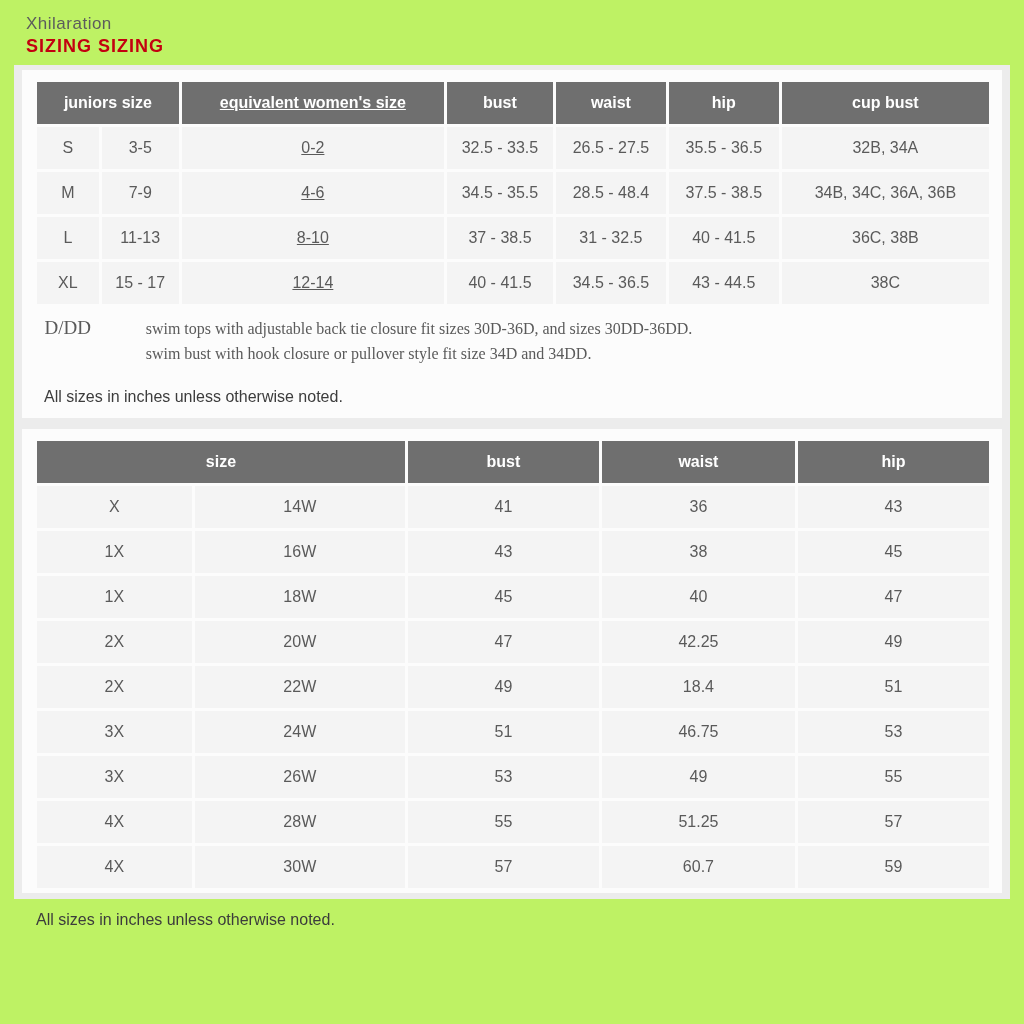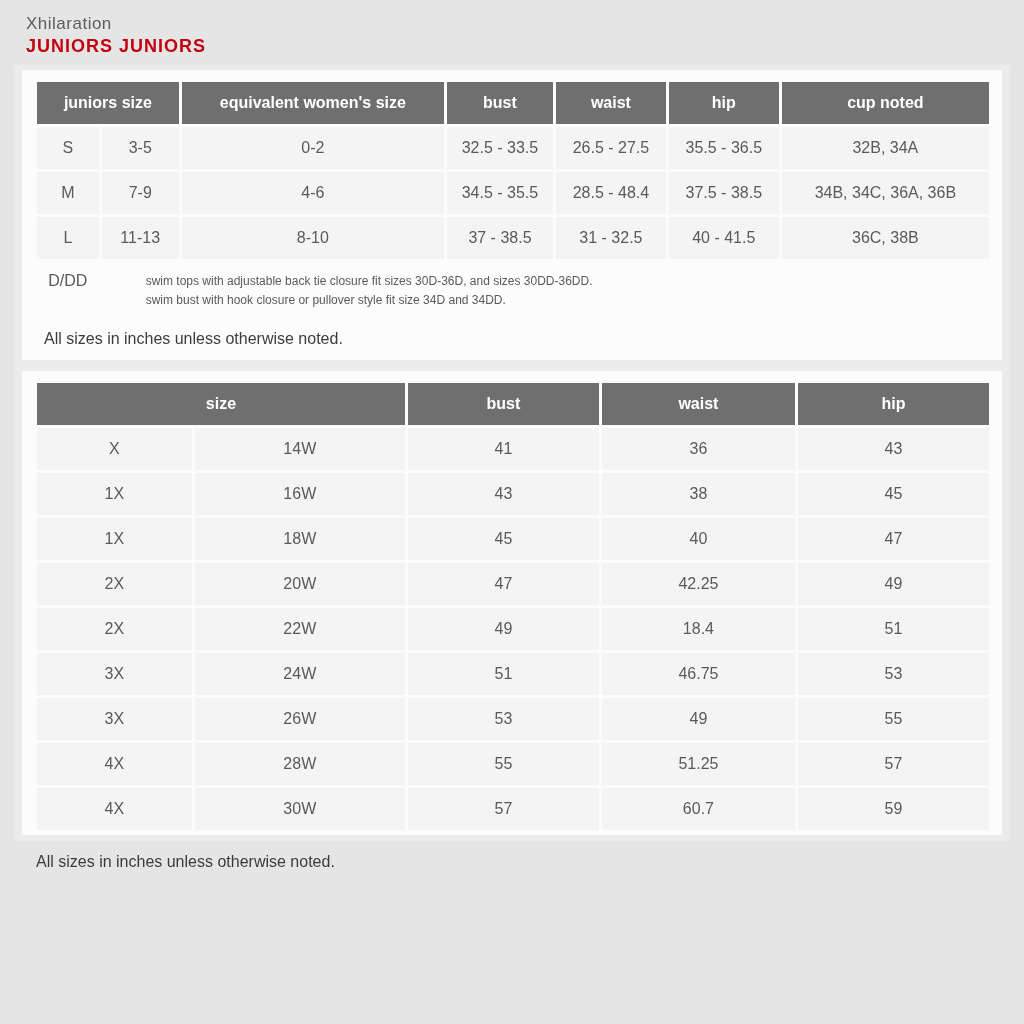--- a/index.html
+++ b/index.html
@@ -2,21 +2,21 @@
 <html><head>
 <meta charset="utf-8">
 <style>
   * { box-sizing: border-box; margin: 0; padding: 0; }
   html, body {
     width: 1024px;
     background: #ffffff;
     font-family: "Liberation Sans", sans-serif;
     color: #575757;
   }
-  .page { width: 1024px; min-height: 1024px; background: #e5e5e5; padding-top: 12px; }
+  .page { width: 1024px; min-height: 1024px; background: #bef264; padding-top: 12px; }
 
   
   .head-block { padding: 2px 0 8px 26px; }
   .brand { font-size: 17px; color: #5c5c5c; letter-spacing: 0.5px; }
   .section-title {
     font-size: 18px; font-weight: bold; color: #c30010;
     letter-spacing: 1px; margin-top: 2px;
   }
   .plus-head { padding: 10px 0 6px 26px; }
 
@@ -30,71 +30,71 @@
     font-size: 16px; text-align: center; padding: 12px 20px;
   }
   td {
     background: #f4f4f4; color: #5a5a5a; font-size: 16px;
     text-align: center; padding: 12px 4px;
   }
 
   
   .t-juniors .c-letter { width: 6.4%; }
   .t-juniors .c-num    { width: 8%; }
-  .t-juniors .c-equiv  { width: 27.2%; }
+  .t-juniors .c-equiv  { width: 27.2%; text-decoration: underline; }
   .t-juniors .c-bust   { width: 11%; }
   .t-juniors .c-waist  { width: 11.4%; }
   .t-juniors .c-hip    { width: 11.4%; }
   .t-juniors .c-cup    { width: 21.5%; }
 
   
   .t-plus .c-letter { width: 16.2%; }
   .t-plus .c-num    { width: 22%; }
   .t-plus .c-bust   { width: 20%; }
   .t-plus .c-waist  { width: 20.2%; }
   .t-plus .c-hip    { width: 20%; }
 
   
   .note-row td { background: #fcfcfc; padding-top: 10px; padding-bottom: 10px; }
-  .note-label { vertical-align: top; font-size: 16px; }
+  .note-label { vertical-align: top; font-size: 19px; font-family: Liberation Serif, serif; }
   .note-text {
-    text-align: left; padding-left: 44px; font-size: 12px;
-    line-height: 1.55; color: #5a5a5a;
+    text-align: left; padding-left: 44px; font-size: 16px;
+    line-height: 1.55; color: #5a5a5a; font-family: Liberation Serif, serif;
   }
 
   .footnote {
     background: #fcfcfc; font-size: 16px; color: #3c3c3c;
     padding: 8px 2px 10px 10px; text-align: left;
   }
   .footnote-bottom {
     font-size: 16px; color: #3c3c3c;
     padding: 12px 0 10px 36px;
   }
 </style>
 </head>
 <body>
 
 <div class="page">
 
   <div class="head-block">
     <div class="brand">Xhilaration</div>
-    <div class="section-title">JUNIORS JUNIORS</div>
+    <div class="section-title">SIZING SIZING</div>
   </div>
 
   <div class="panel">
     <div class="panel-inner">
       <table class="t-juniors">
         <thead>
           <tr>
             <th colspan="2">juniors size</th>
             <th class="c-equiv">equivalent women's size</th>
             <th class="c-bust">bust</th>
             <th class="c-waist">waist</th>
             <th class="c-hip">hip</th>
-            <th class="c-cup">cup noted</th>
+            <th class="c-cup">cup bust</th>
           </tr>
         </thead>
         <tbody>
           <tr>
             <td class="c-letter">S</td>
             <td class="c-num">3-5</td>
             <td class="c-equiv">0-2</td>
             <td class="c-bust">32.5 - 33.5</td>
             <td class="c-waist">26.5 - 27.5</td>
             <td class="c-hip">35.5 - 36.5</td>
@@ -111,20 +111,29 @@
           </tr>
           <tr>
             <td class="c-letter">L</td>
             <td class="c-num">11-13</td>
             <td class="c-equiv">8-10</td>
             <td class="c-bust">37 - 38.5</td>
             <td class="c-waist">31 - 32.5</td>
             <td class="c-hip">40 - 41.5</td>
             <td class="c-cup">36C, 38B</td>
           </tr>
+          <tr>
+            <td class="c-letter">XL</td>
+            <td class="c-num">15 - 17</td>
+            <td class="c-equiv">12-14</td>
+            <td class="c-bust">40 - 41.5</td>
+            <td class="c-waist">34.5 - 36.5</td>
+            <td class="c-hip">43 - 44.5</td>
+            <td class="c-cup">38C</td>
+          </tr>
           <tr class="note-row">
             <td class="note-label">D/DD</td>
             <td class="note-text" colspan="6">
               <div>swim tops with adjustable back tie closure fit sizes 30D-36D, and sizes 30DD-36DD.</div>
               <div>swim bust with hook closure or pullover style fit size 34D and 34DD.</div>
             </td>
           </tr>
         </tbody>
       </table>
       <div class="footnote">All sizes in inches unless otherwise noted.</div>

